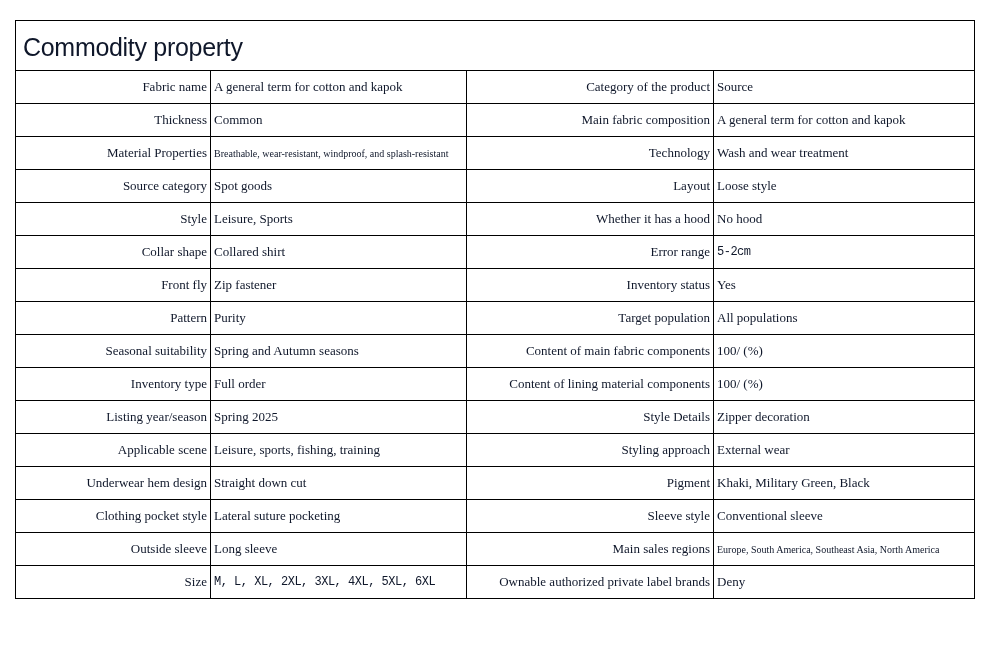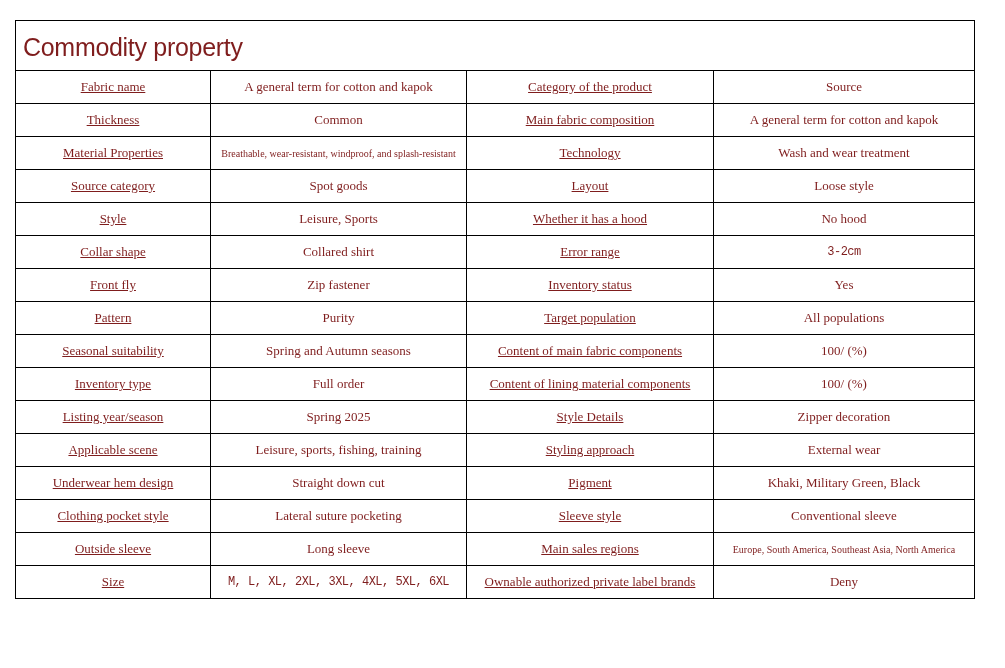--- a/index.html
+++ b/index.html
@@ -14,46 +14,45 @@
       position: absolute;
       left: 15px;
       top: 20px;
       width: 958px;
     }
     table.props {
       border-collapse: collapse;
       width: 959px;
       table-layout: fixed;
       font-family: "Liberation Serif", "DejaVu Serif", serif;
-      color: #7f1d1d;
+      color: #0f172a;
     }
     table.props td {
       border: 1px solid #000;
       height: 33px;
       padding: 0 3px;
       font-size: 13px;
       white-space: nowrap;
       overflow: hidden;
       vertical-align: middle;
       box-sizing: border-box;
     }
     table.props td.title-cell {
       height: 50px;
       font-family: "Liberation Sans", "DejaVu Sans", sans-serif;
       font-size: 25px;
       padding-left: 7px;
       padding-top: 4px;
       letter-spacing: -0.3px;
     }
     td.label {
-      text-align: center;
-      text-decoration: underline;
+      text-align: right;
     }
     td.value {
-      text-align: center;
+      text-align: left;
     }
     td.value.small {
       font-size: 10px;
     }
     td.value.mono {
       font-family: "Liberation Mono", "DejaVu Sans Mono", monospace;
       font-size: 12px;
       letter-spacing: -0.5px;
     }
     col.c1 { width: 195px; }
@@ -103,21 +102,21 @@
         <tr>
           <td class="label">Style</td>
           <td class="value">Leisure, Sports</td>
           <td class="label">Whether it has a hood</td>
           <td class="value">No hood</td>
         </tr>
         <tr>
           <td class="label">Collar shape</td>
           <td class="value">Collared shirt</td>
           <td class="label">Error range</td>
-          <td class="value mono">3-2cm</td>
+          <td class="value mono">5-2cm</td>
         </tr>
         <tr>
           <td class="label">Front fly</td>
           <td class="value">Zip fastener</td>
           <td class="label">Inventory status</td>
           <td class="value">Yes</td>
         </tr>
         <tr>
           <td class="label">Pattern</td>
           <td class="value">Purity</td>

